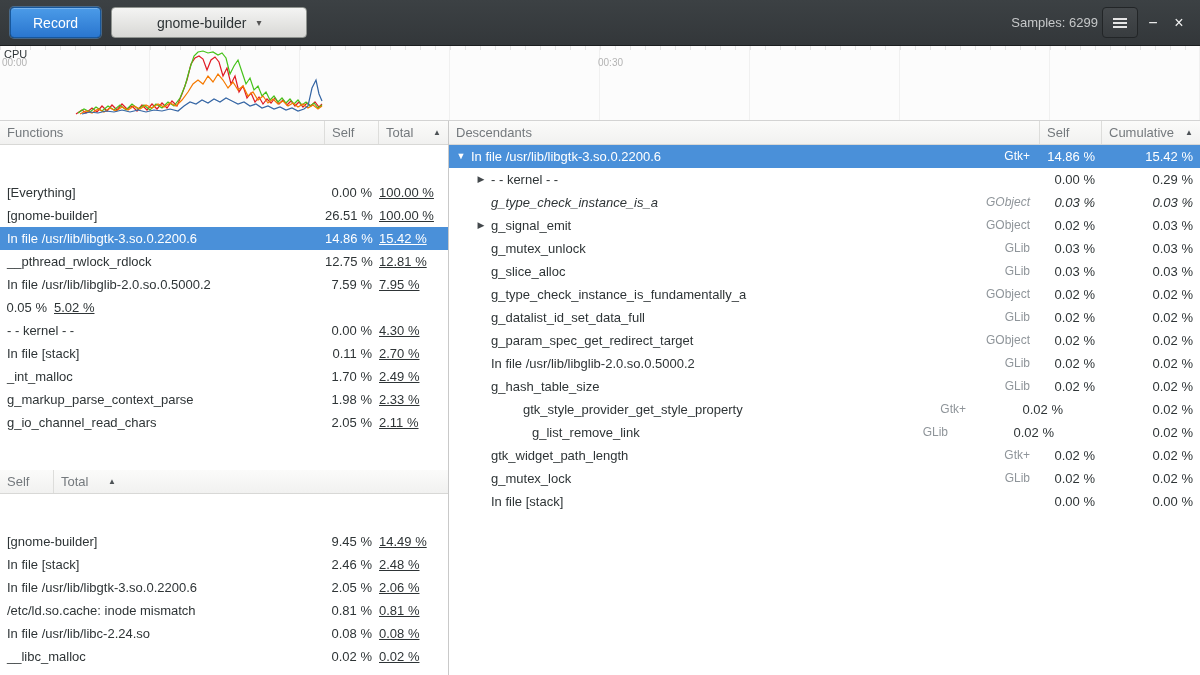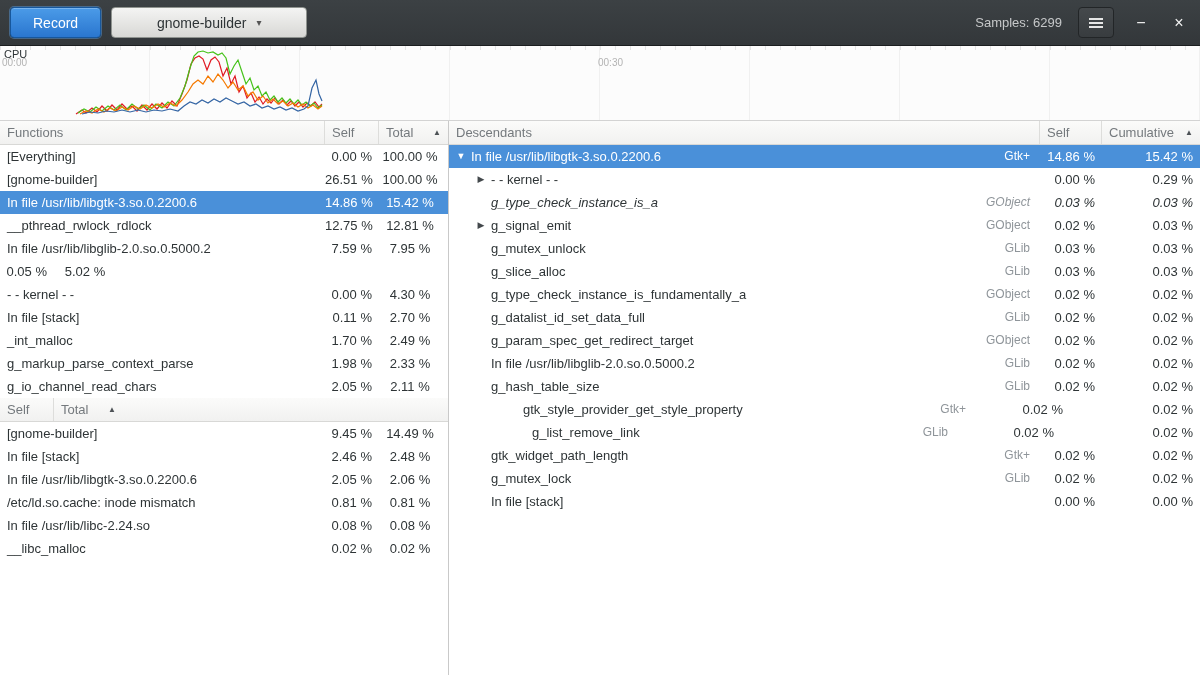--- a/index.html
+++ b/index.html
@@ -12,61 +12,61 @@
   .btn-record { background:linear-gradient(#4b9be8,#2a76cf); color:#fff; border:1px solid #17579c; border-radius:4px;
                 height:31px; padding:0 22px; font-size:14px; box-shadow:0 0 0 1px rgba(90,160,230,.45), inset 0 1px rgba(255,255,255,.25);
                 display:flex; align-items:center; cursor:pointer; }
   .btn-target { background:linear-gradient(#f4f4f3,#d8d8d5); color:#2e3436; border:1px solid #8f938f; border-radius:4px;
                 height:31px; width:196px; margin-left:10px; font-size:14px;
                 display:flex; align-items:center; justify-content:center; gap:10px; cursor:pointer; }
   .caret { font-size:10px; color:#555; }
   .title-block { position:absolute; left:0; right:0; top:6px; text-align:center; pointer-events:none; }
   .title { color:#ffffff; font-weight:bold; font-size:14px; }
   .subtitle { color:#979b9d; font-size:11px; margin-top:2px; }
-  .header-right { margin-left:auto; display:flex; align-items:center; gap:16px; z-index:2; }
+  .header-right { margin-left:auto; display:flex; align-items:center; gap:4px; z-index:2; }
   .samples { color:#c6c8c9; font-size:13px; }
   .btn-menu { width:36px; height:31px; background:linear-gradient(#45494c,#383c3f); border:1px solid #222527; border-radius:4px;
               display:flex; align-items:center; justify-content:center; cursor:pointer; }
   .menu-glyph { width:14px; height:2px; background:#e6e6e6; box-shadow:0 -4px 0 #e6e6e6, 0 4px 0 #e6e6e6; }
   .win-btn { color:#f2f2f2; width:22px; text-align:center; font-size:16px; cursor:pointer; line-height:31px; }
 
   
   .cpu-area { height:75px; position:relative; background-color:#fcfcfc; border-bottom:1px solid #d3d3d3;
               background-image:repeating-linear-gradient(to right, transparent 0 149px, #f0f0f0 149px 150px); }
   .cpu-ticks { position:absolute; top:0; left:0; right:0; height:4px; opacity:.55;
                background:repeating-linear-gradient(to right,#cfcfcf 0 1px,transparent 1px 15px); }
   .cpu-label { position:absolute; top:2px; left:4px; font-size:11px; color:#2e3436; }
   .time-label { position:absolute; font-size:10px; color:#b3b3b3; top:11px; }
   .time-start { left:2px; }
   .time-mid { left:598px; }
   .cpu-graph { position:absolute; left:0; top:0; width:1200px; height:74px; }
 
   
   .main { display:flex; height:554px; background:#fff; }
-  .left-panel { width:449px; border-right:1px solid #c9c9c9; display:flex; flex-direction:column; }
+  .left-panel { width:449px; border-right:1px solid #c9c9c9; display:flex; flex-direction:column;gap:36px; }
   .right-panel { flex:1; display:flex; flex-direction:column; }
 
   .thead { display:flex; height:24px; background:linear-gradient(#fbfbfa,#f1f1f0); border-bottom:1px solid #d8d8d6;
            color:#74797d; font-size:13px; flex:0 0 auto; }
   .th { display:flex; align-items:center; padding:0 7px; border-right:1px solid #dddddb; overflow:hidden; }
   .th:last-child { border-right:none; }
   .th-name { flex:1; }
   .th-self { width:54px; }
   .th-total { width:69px; }
   .th-dself { width:62px; }
   .th-dcum { width:98px; }
   .sort-arrow { margin-left:auto; font-size:8px; color:#4d5256; padding-left:4px; }
 
   .rows { flex:0 0 auto; }
   .row { display:flex; align-items:center; height:23px; line-height:23px; white-space:nowrap; cursor:default; }
   .row.selected { background:#4a90d9; }
   .row.selected span { color:#ffffff !important; }
   .cell-name { flex:1; padding:0 6px 0 7px; overflow:hidden; text-overflow:ellipsis; }
   .cell-self { width:54px; text-align:right; padding-right:7px; }
-  .cell-total { width:69px; text-align:center; padding-right:7px; }
+  .cell-total { width:69px; text-align:left; padding-right:7px;text-decoration:underline; }
 
   .drow .cell-name { padding-left:2px; }
   .expander { width:16px; flex:0 0 16px; text-align:center; font-size:9px; color:#43484c; }
   .cell-tag { color:#8f959a; font-size:12px; padding-right:10px; }
   .dcell-self { width:62px; flex:0 0 62px; text-align:right; padding-right:7px; }
   .dcell-cum { width:98px; flex:0 0 98px; text-align:right; padding-right:7px; }
 </style>
 </head>
 <body>
 

